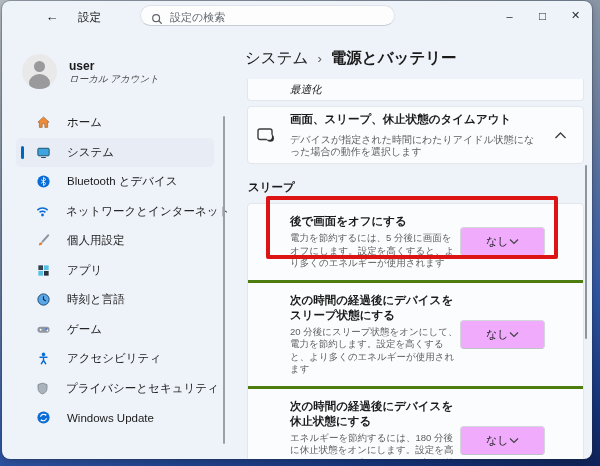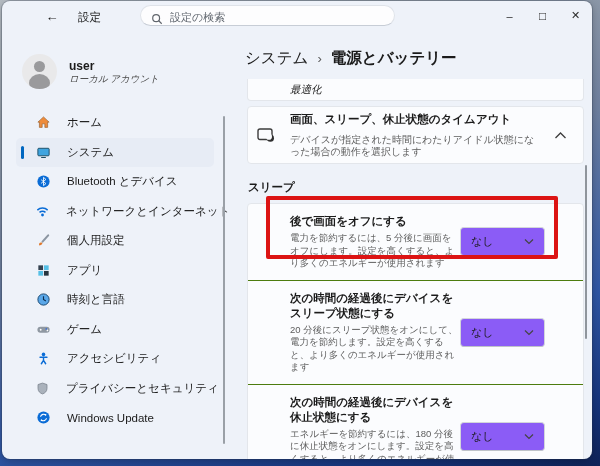--- a/index.html
+++ b/index.html
@@ -52,25 +52,25 @@
   .card{width:337px;background:#fbfcfe;border:1px solid #e3e6eb;border-radius:4px;box-sizing:border-box;}
   .card.clipped{height:22px;border-top:none;border-radius:0 0 4px 4px;display:flex;align-items:center;}
   .card.clipped .lbl{padding-left:42px;font-size:10.5px;color:#1b1b1b;font-style:italic;}
   .card.expander{margin-top:5px;height:58px;display:flex;align-items:center;padding:0 16px 0 9px;}
   .exp-icon{width:18px;height:16px;position:relative;flex:none;}
   .exp-text{margin-left:15px;flex:1;}
   .exp-title{font-size:11.5px;font-weight:600;color:#1b1b1b;line-height:14px;}
   .exp-desc{font-size:10px;color:#5d5d5d;line-height:12px;margin-top:8px;width:252px;}
   .group-label{margin:16px 0 8px 1px;font-size:11.5px;font-weight:700;color:#1b1b1b;}
   .card.rows .setting-row{display:flex;align-items:center;padding:10px 38px 10px 42px;}
-  .card.rows .setting-row + .setting-row{border-top:1px solid #4d7c0f;}
+  .card.rows .setting-row + .setting-row{border-top:3px solid #4d7c0f;}
   .row-text{width:170px;flex:none;}
   .row-title{font-size:11.5px;font-weight:600;color:#1b1b1b;line-height:15px;}
   .row-desc{font-size:9.5px;color:#5d5d5d;line-height:12.5px;margin-top:3px;}
-  .dropdown{margin-left:auto;width:93px;height:29px;background:#8b5cf6;border:1px solid #d3d6db;border-bottom-color:#bfc3c9;border-radius:4px;display:flex;align-items:center;justify-content:space-between;padding:0 10px;box-sizing:border-box;}
+  .dropdown{margin-left:auto;width:93px;height:29px;background:#f0abfc;border:1px solid #d3d6db;border-bottom-color:#bfc3c9;border-radius:4px;display:flex;align-items:center;justify-content:space-between;padding:0 25px;box-sizing:border-box;}
   .dropdown .val{font-size:11px;color:#1b1b1b;}
   .main-scroll{position:absolute;right:5px;top:134px;width:2px;height:174px;background:#8f959c;border-radius:2px;}
   .red-box{position:absolute;left:264px;top:195px;width:292px;height:63px;border:4px solid #dc1414;border-radius:2px;box-sizing:border-box;z-index:20;pointer-events:none;}
   svg{display:block;}
 </style>
 </head>
 <body>
 
 <div class="window">
 

